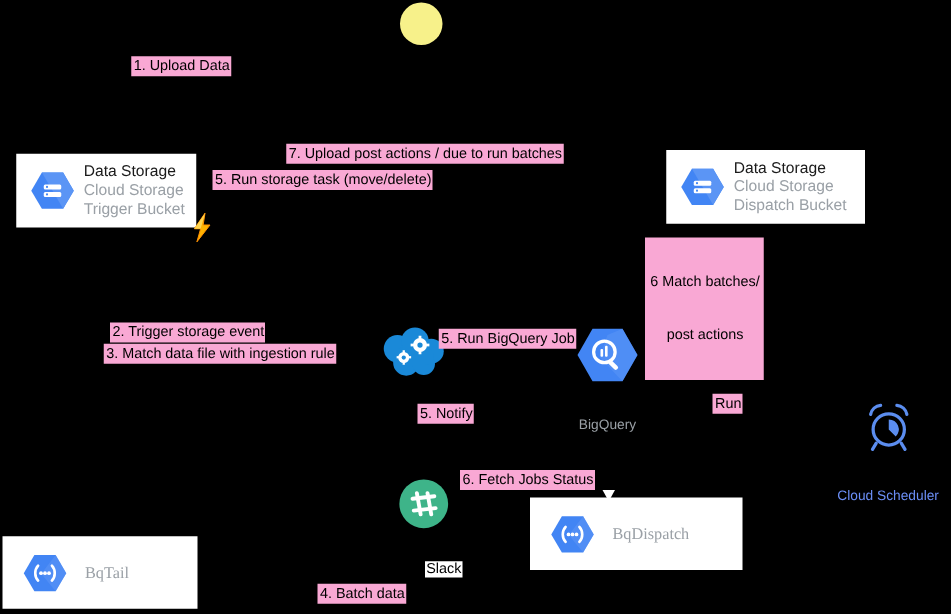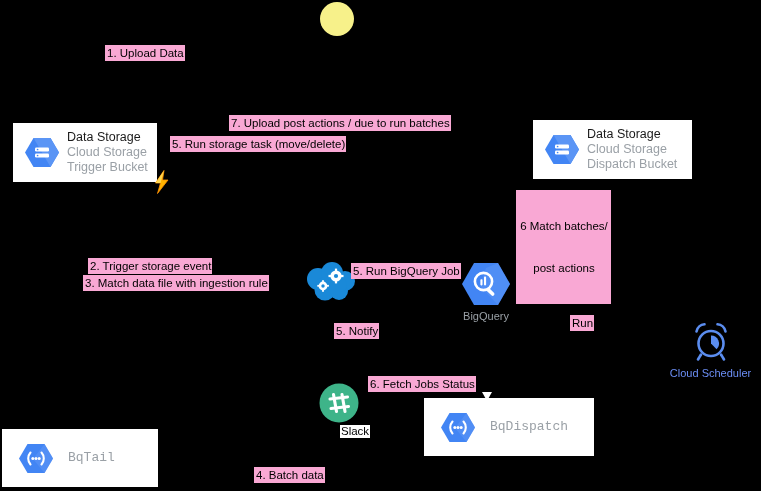--- a/index.html
+++ b/index.html
@@ -59,29 +59,30 @@
   .card-sub {
     color: #9aa0a6;
     font-size: 12.5px;
     line-height: 15px;
     font-family: "Liberation Sans", sans-serif;
   }
   .card-name-only {
     color: #9aa0a6;
     font-size: 13px;
     line-height: 16px;
-    font-family: Liberation Mono, monospace;
+    font-family: Liberation Serif, serif;
   }
 
   
   .icon-node {
     position: absolute;
     display: flex;
     flex-direction: column;
     align-items: center;
+    gap: 24px;
   }
   .icon-caption {
     font-family: "Liberation Sans", sans-serif;
     font-size: 11px;
     line-height: 13px;
     margin-top: 3px;
     white-space: nowrap;
   }
   .cap-grey { color: #9aa0a6; }
   .cap-blue { color: #6b8ef5; }

